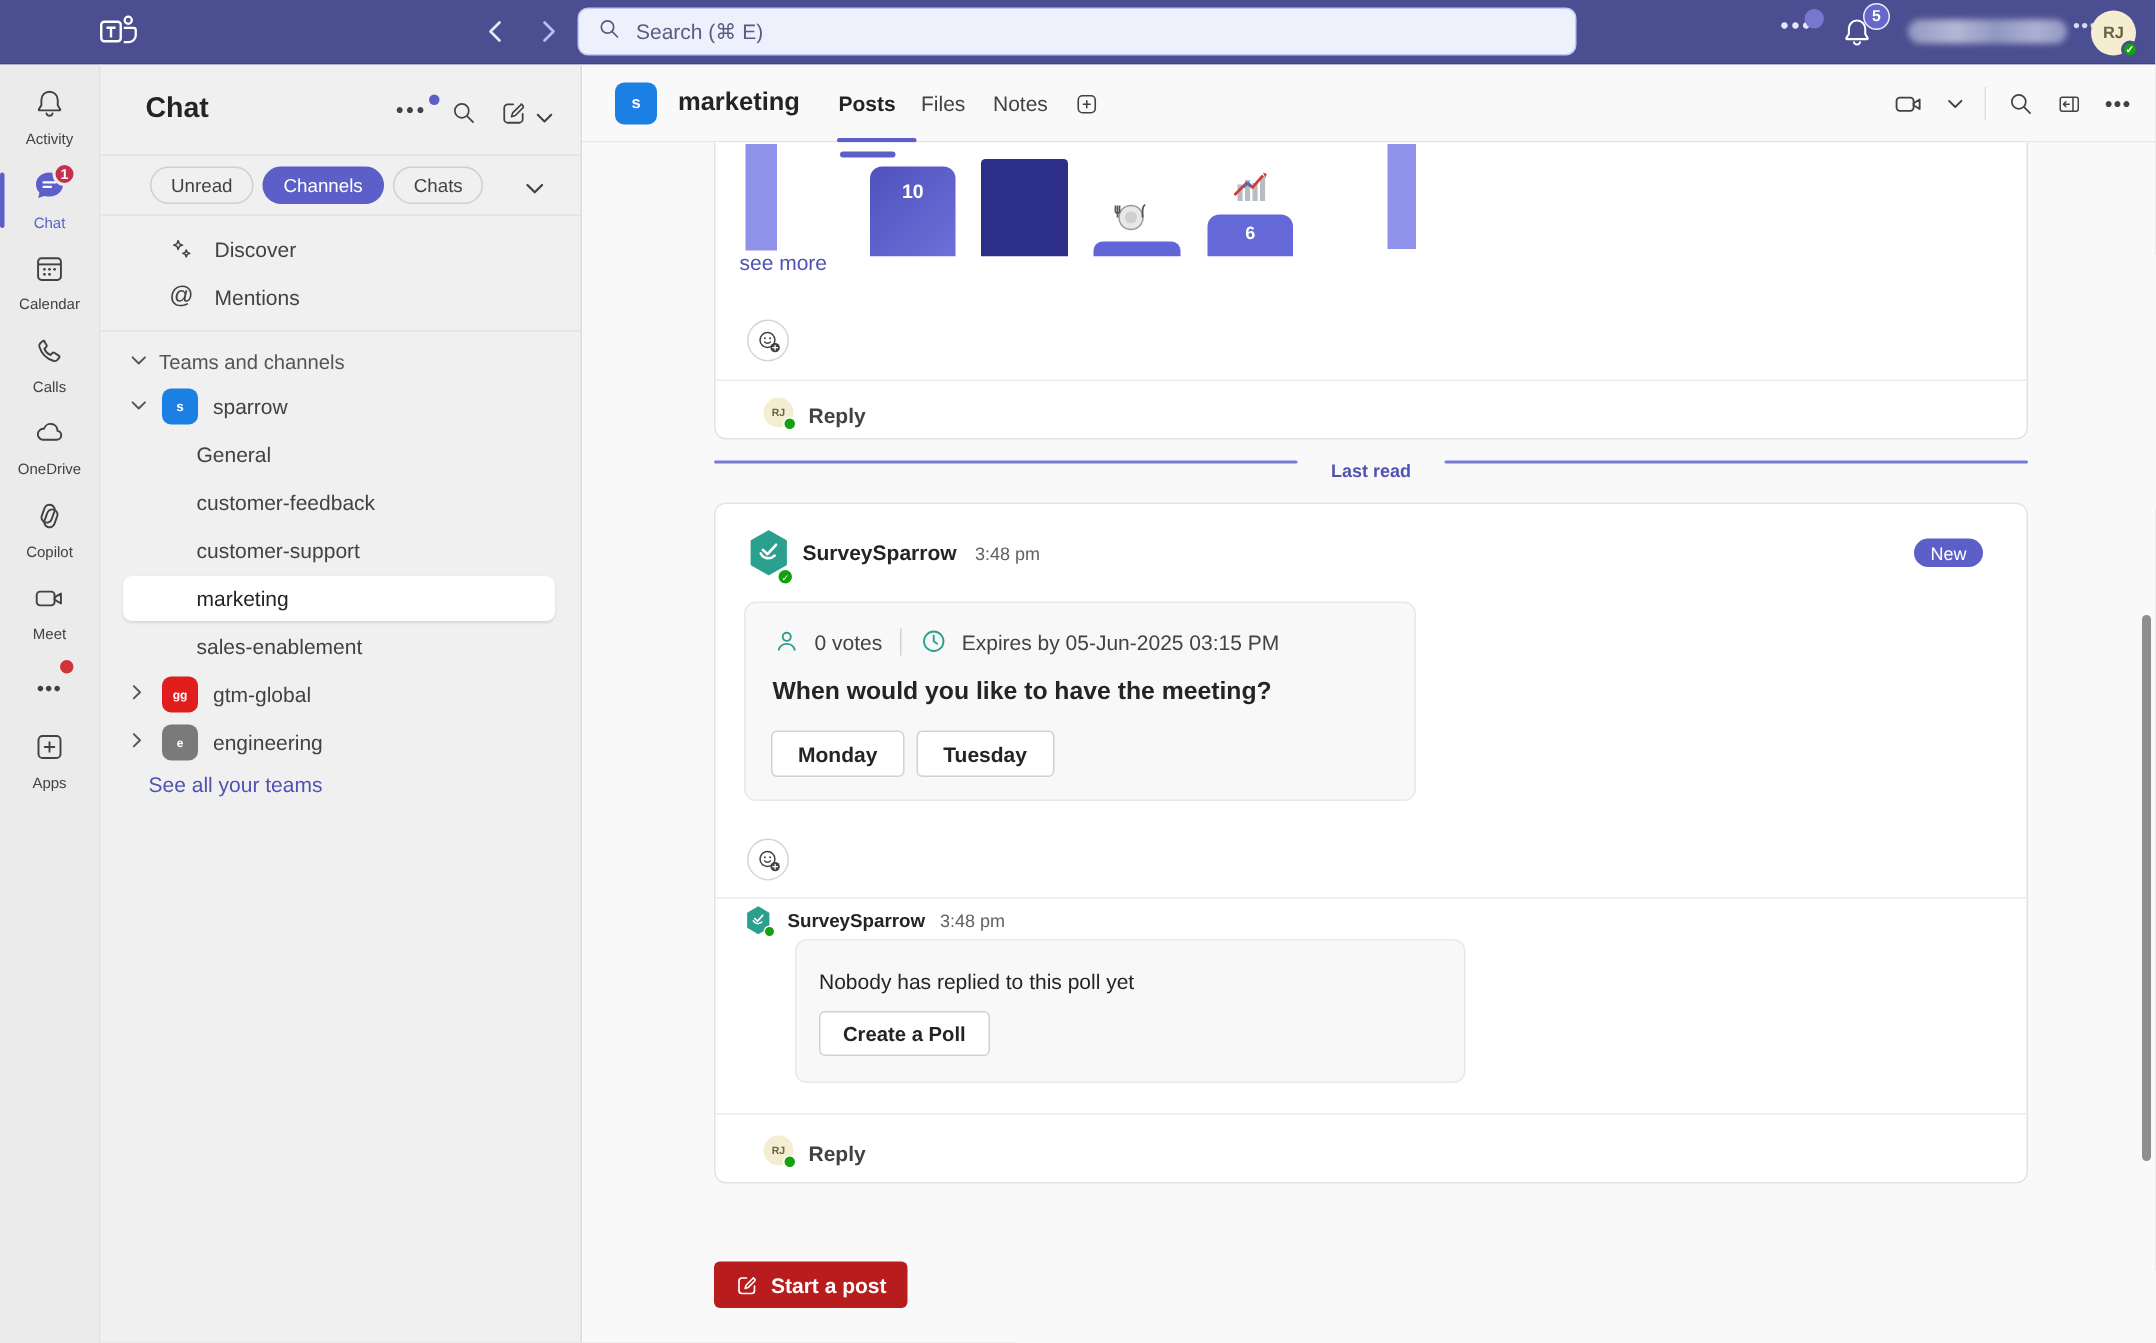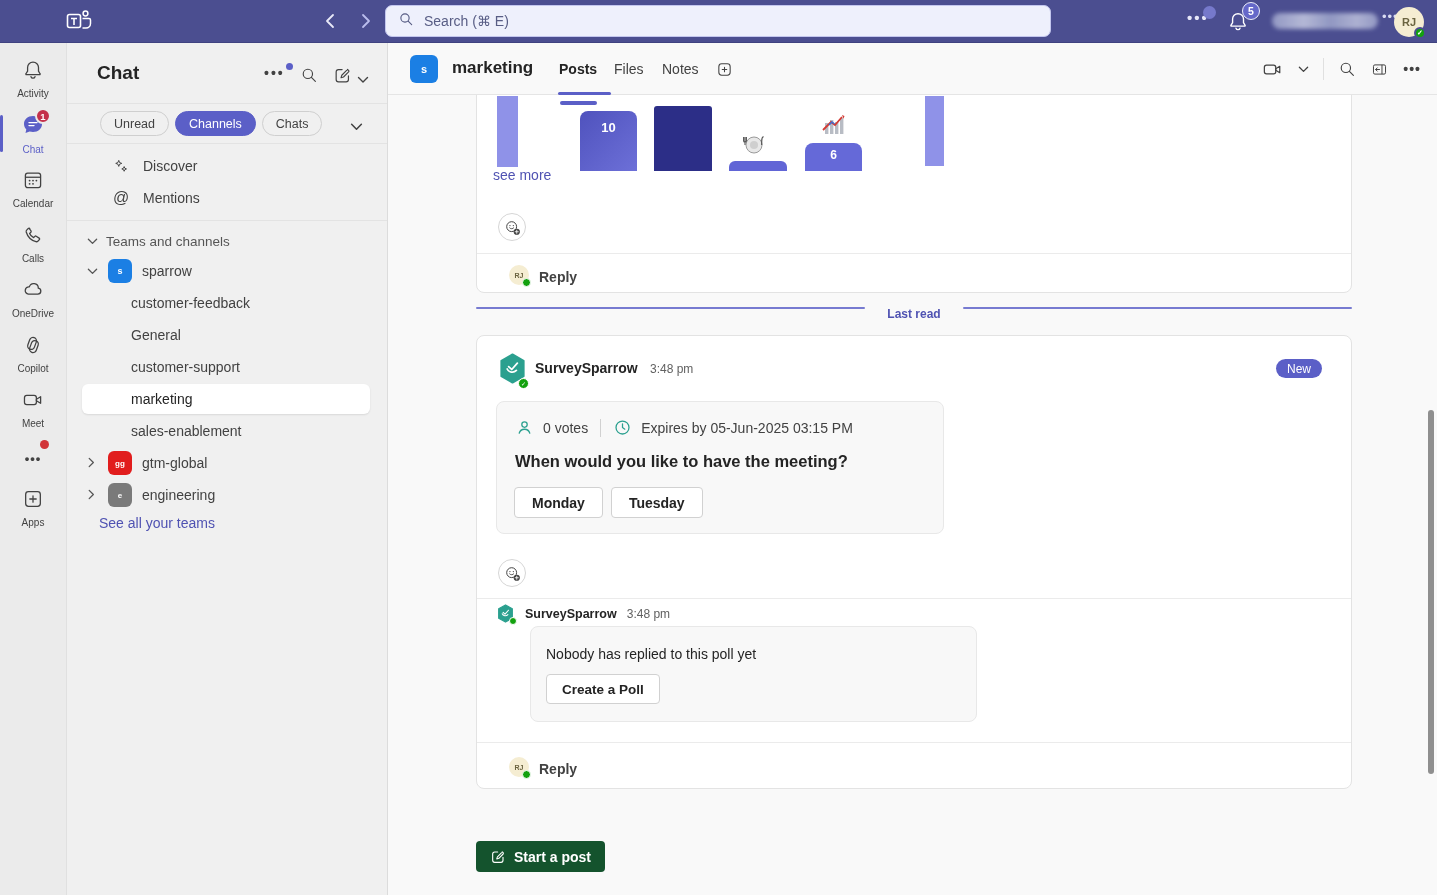--- a/index.html
+++ b/index.html
@@ -105,21 +105,21 @@
   .meta-sep{width:1px;height:18px;background:#d1d1d1;margin:0 12px;}
   .poll-q{position:absolute;left:18px;top:50px;font-size:16.5px;font-weight:bold;color:#242424;}
   .poll-opts{position:absolute;left:17px;top:85px;display:flex;gap:8px;}
   .opt-btn{height:31px;padding:0 17px;background:#fff;border:1px solid #d1d1d1;border-radius:4px;font-family:"Liberation Sans",sans-serif;font-size:14px;font-weight:bold;color:#242424;cursor:pointer;}
   .thread-head{position:absolute;left:19px;top:268px;display:flex;align-items:center;gap:10px;}
   .thread-name{font-size:12.5px;font-weight:bold;color:#242424;}
   .thread-time{font-size:12px;color:#616161;}
   .thread-card{position:absolute;left:53px;top:290px;width:447px;height:96px;background:#f8f8f8;border:1px solid #e8e8e8;border-radius:8px;}
   .thread-text{position:absolute;left:15px;top:19px;font-size:14px;color:#242424;}
   .create-poll{position:absolute;left:15px;top:47px;height:30px;padding:0 15px;background:#fff;border:1px solid #d1d1d1;border-radius:4px;font-family:"Liberation Sans",sans-serif;font-size:13.5px;font-weight:bold;color:#242424;cursor:pointer;}
-  .start-post{position:absolute;left:88px;top:746px;height:31px;padding:0 14px;display:flex;align-items:center;gap:8px;background:#14532d;border:none;border-radius:4px;color:#fff;font-family:"Liberation Sans",sans-serif;font-size:14px;font-weight:bold;cursor:pointer;}
+  .start-post{position:absolute;left:88px;top:746px;height:31px;padding:0 14px;display:flex;align-items:center;gap:8px;background:#b91c1c;border:none;border-radius:4px;color:#fff;font-family:"Liberation Sans",sans-serif;font-size:14px;font-weight:bold;cursor:pointer;}
   .scroll-thumb{position:absolute;right:3px;top:315px;width:6px;height:364px;border-radius:3px;background:#8f8f8f;cursor:pointer;}
 </style>
 </head>
 <body>
 
 <div id="app">
 
   <div class="topbar">
     <span class="tb-logo">
       <svg width="28" height="26" viewBox="0 0 28 26" fill="none">
@@ -282,24 +282,24 @@
         <span class="tlabel">Teams and channels</span>
       </div>
       <div class="team-row">
         <span class="tchev"><svg width="11" height="9" viewBox="0 0 12 8" fill="none">
               <path d="M1.5 1.5L6 6l4.5-4.5" stroke="#555" stroke-width="1.4" stroke-linecap="round" stroke-linejoin="round"></path>
             </svg></span>
         <span class="team-avatar" style="background:#1b7fe4;">s</span>
         <span class="tname">sparrow</span>
       </div>
       <div class="chan-row">
+          <span class="cname">General</span>
+        </div>
+      <div class="chan-row">
           <span class="cname">customer-feedback</span>
-        </div>
-      <div class="chan-row">
-          <span class="cname">General</span>
         </div>
       <div class="chan-row">
           <span class="cname">customer-support</span>
         </div>
       <div class="chan-row selected">
           <span class="selbg"></span>
           <span class="cname">marketing</span>
         </div>
       <div class="chan-row">
           <span class="cname">sales-enablement</span>

